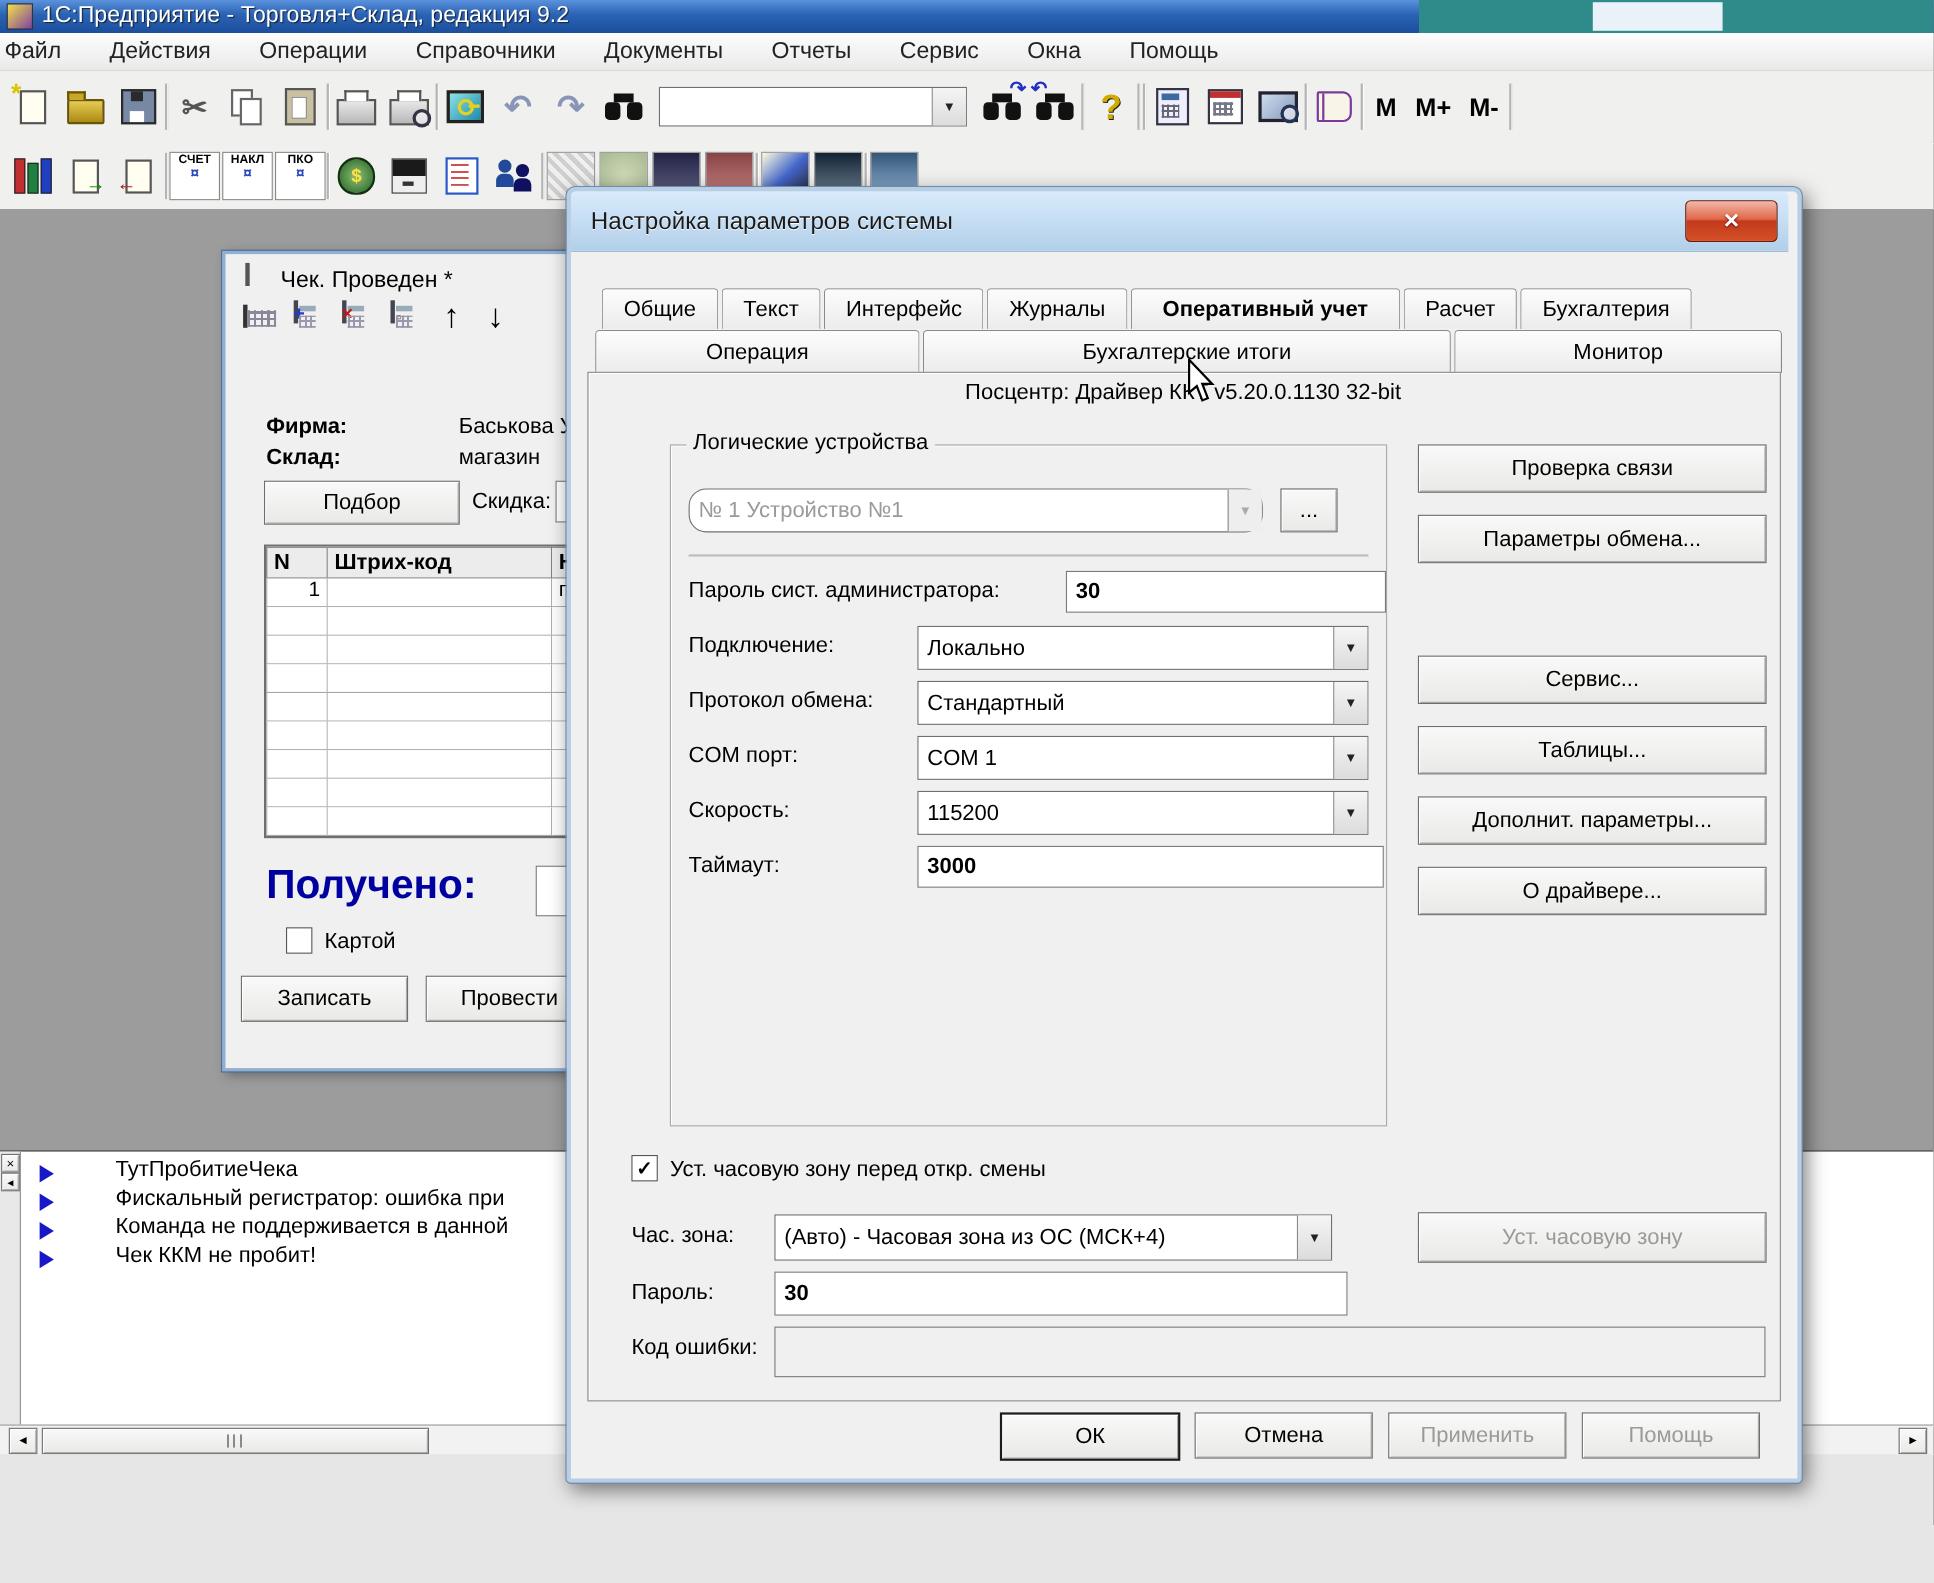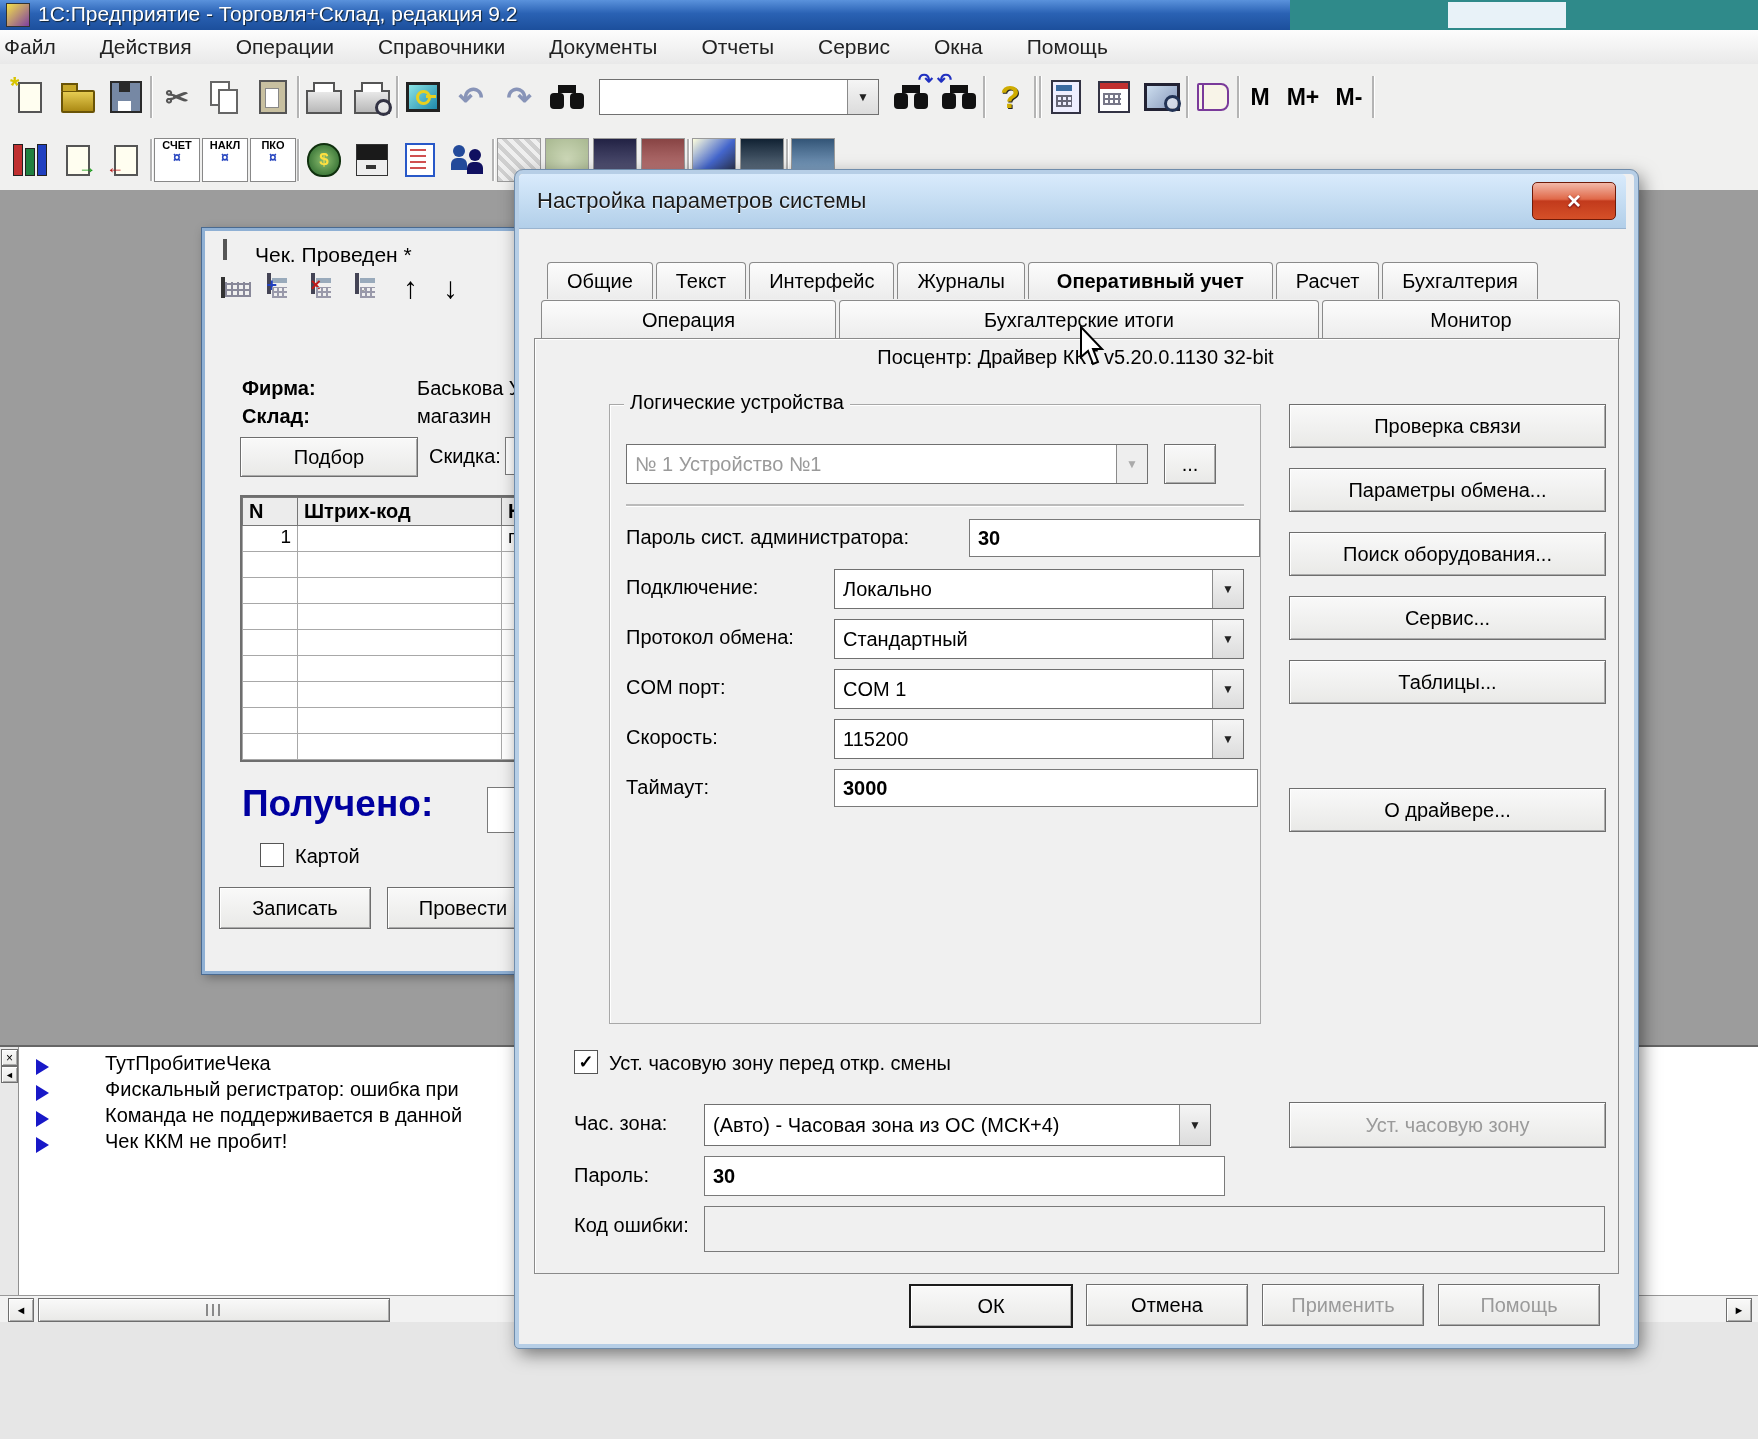--- a/index.html
+++ b/index.html
@@ -437,21 +437,21 @@
       <span class="tab" style="width:440px;height:38px;">Бухгалтерские итоги</span>
       <span class="tab" style="width:258px;height:38px;">Монитор</span>
     </div>
 
     <div class="b" style="left:15px;top:164px;width:1083px;height:934px;border:1px solid #8a8a8a;background:#f0f0f0;box-shadow:inset 1px 1px 0 #fff;"></div>
     <div class="b" style="left:15px;top:172px;width:1083px;text-align:center;font-size:20px;">Посцентр: Драйвер ККТ  v5.20.0.1130 32-bit</div>
 
     <div class="b group" style="left:90px;top:230px;width:650px;height:618px;">
       <span class="glegend">Логические устройства</span>
     </div>
-    <div class="combo discb b" style="left:107px;top:270px;width:520px;height:38px;">
+    <div class="combo discb b" style="left:107px;top:270px;width:520px;height:38px;border-radius:16px;">
       <span class="cval">№ 1 Устройство №1</span>
       <span class="cbtn">▼</span>
     </div>
     <div class="b w7b" style="left:645px;top:270px;width:50px;height:38px;">
         <span>...</span>
       </div>
     <div class="b" style="left:107px;top:330px;width:618px;height:2px;background:#bbb;border-bottom:1px solid #fff;"></div>
 
     <span class="b lb" style="left:107px;top:352px;">Пароль сист. администратора:</span>
     <div class="b edit" style="left:450px;top:345px;width:273px;height:36px;">
@@ -482,28 +482,28 @@
     <div class="b edit" style="left:315px;top:595px;width:406px;height:36px;">
         <span>3000</span>
       </div>
 
     <div class="b w7b" style="left:770px;top:230px;width:315px;height:42px;">
         <span>Проверка связи</span>
       </div>
     <div class="b w7b" style="left:770px;top:294px;width:315px;height:42px;">
         <span>Параметры обмена...</span>
       </div>
-    <div class="b w7b" style="left:770px;top:358px;width:315px;height:42px;">
-        <span>Поиск оборудования...</span>
-      </div>
     <div class="b w7b" style="left:770px;top:422px;width:315px;height:42px;">
         <span>Сервис...</span>
       </div>
     <div class="b w7b" style="left:770px;top:486px;width:315px;height:42px;">
         <span>Таблицы...</span>
+      </div>
+    <div class="b w7b" style="left:770px;top:550px;width:315px;height:42px;">
+        <span>Дополнит. параметры...</span>
       </div>
     <div class="b w7b" style="left:770px;top:614px;width:315px;height:42px;">
         <span>О драйвере...</span>
       </div>
 
     <span class="b chk" style="left:55px;top:876px;">
         <span>✓</span>
       </span>
     <span class="b lb" style="left:90px;top:878px;">Уст. часовую зону перед откр. смены</span>
 

